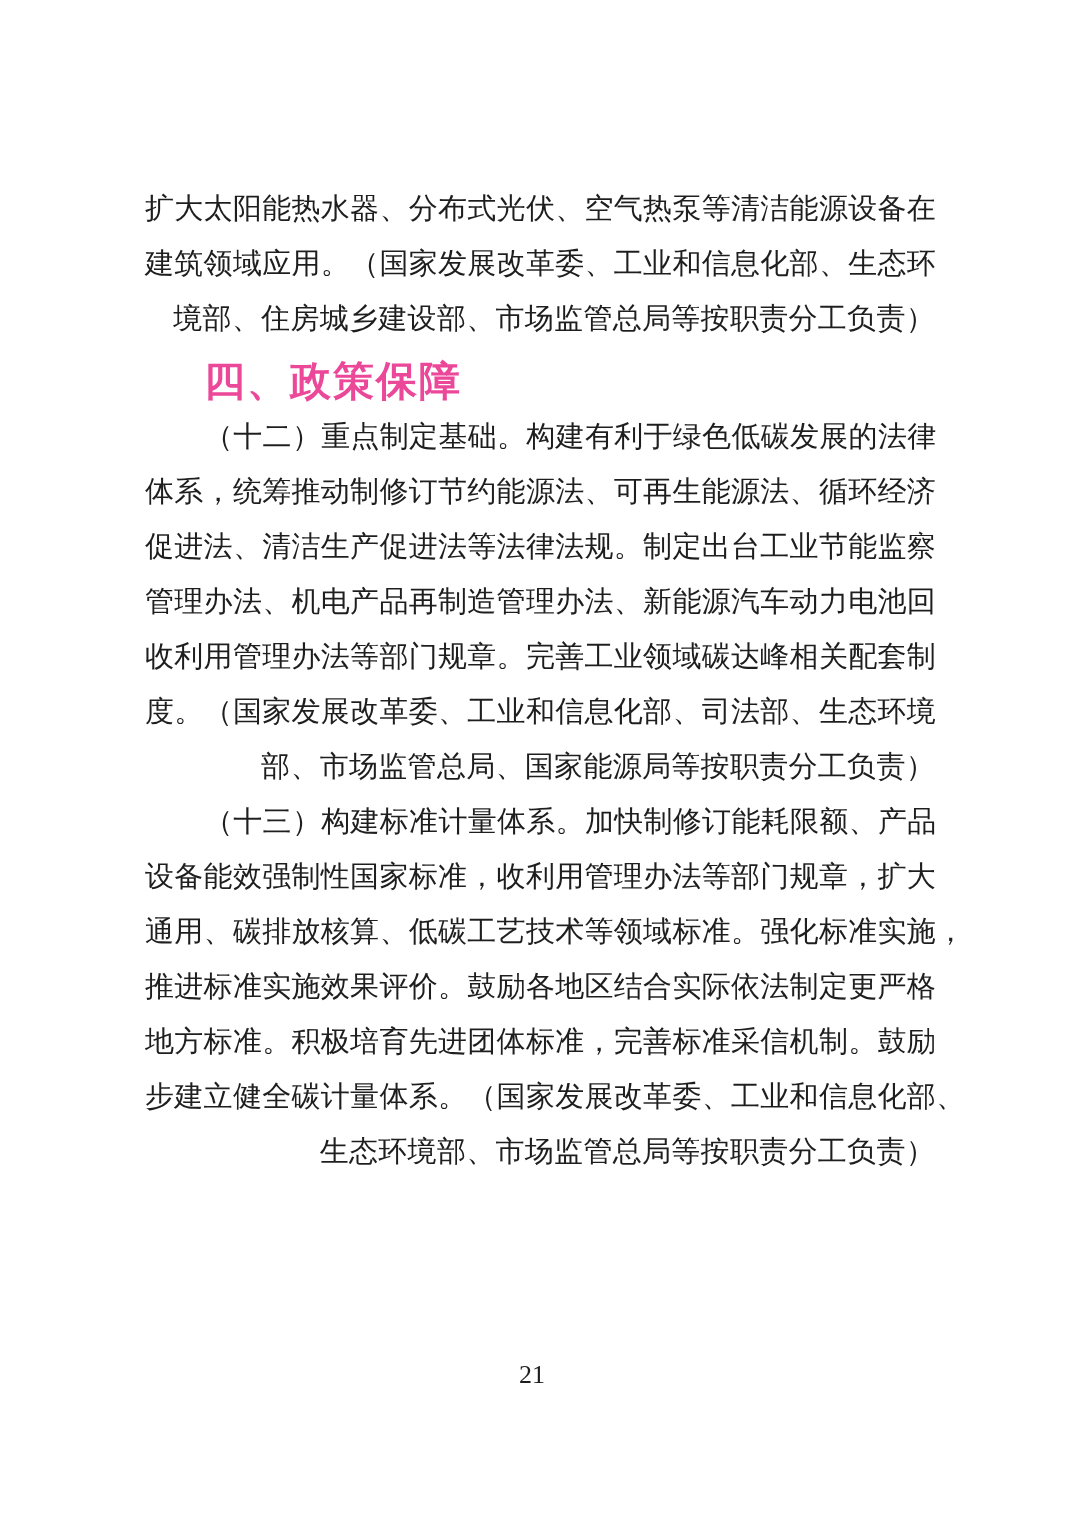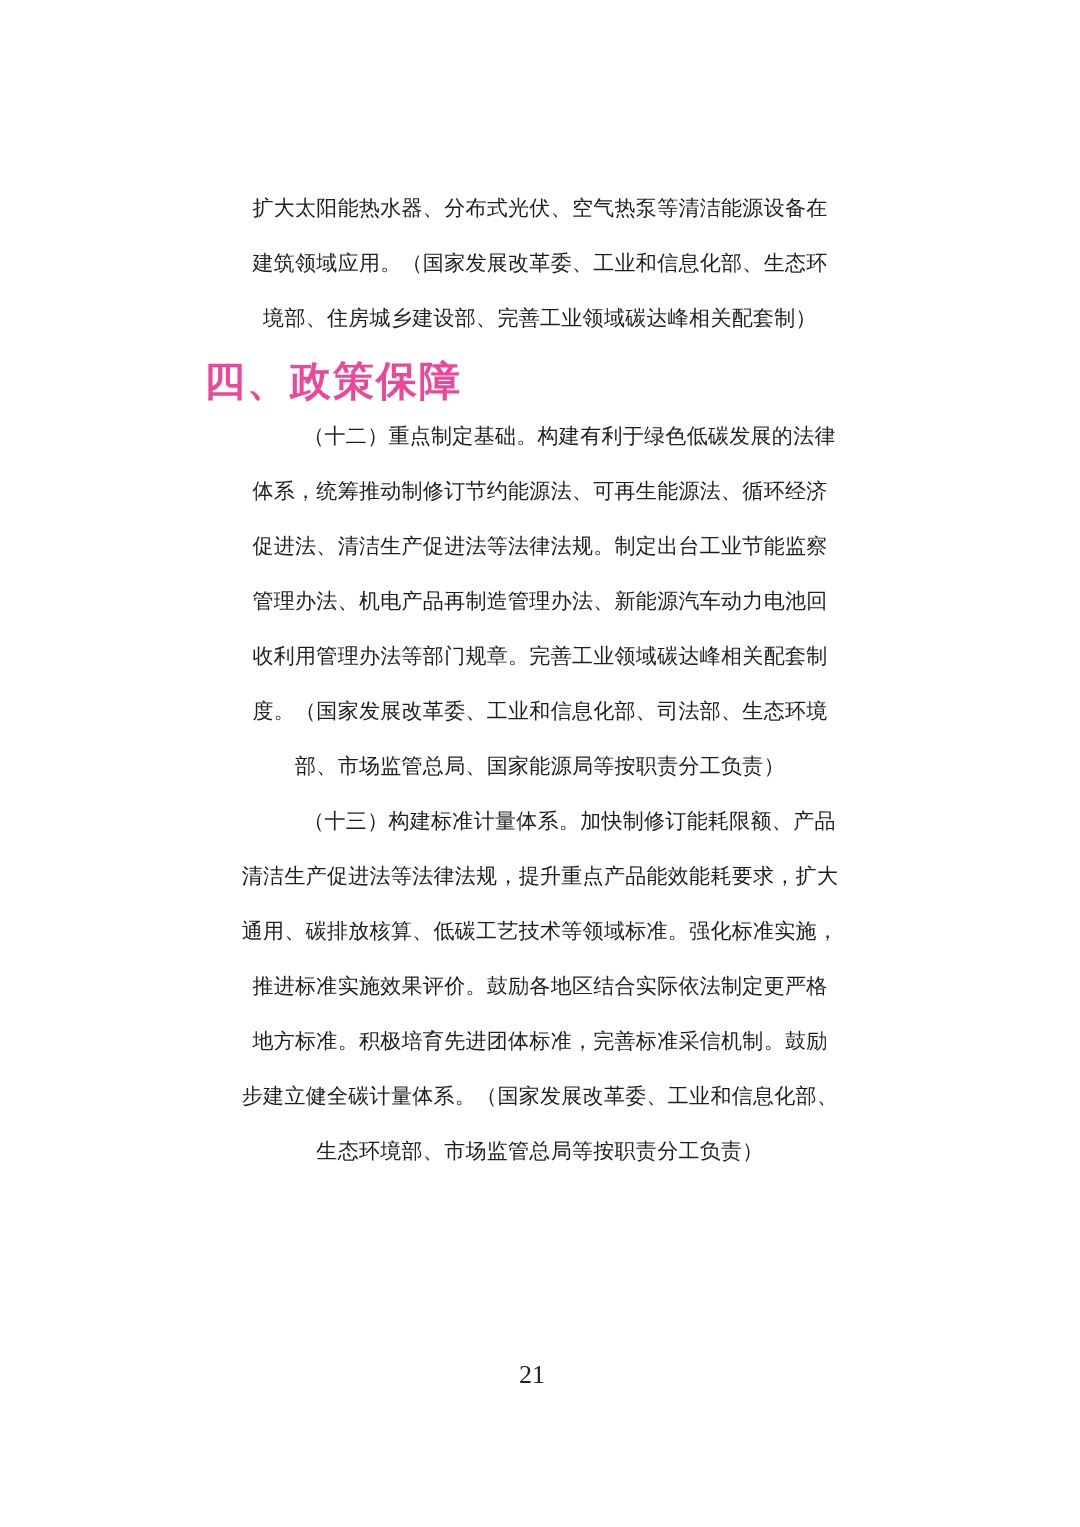--- a/index.html
+++ b/index.html
@@ -16,26 +16,26 @@
     font-family: "Liberation Serif", "DejaVu Serif", serif;
     color: #1e1e1e;
   }
   .text-block {
     position: absolute;
     left: 145px;
     top: 181px;
     width: 790px;
   }
   .line {
-    font-size: 21px;
+    font-size: 29px;
     line-height: 55px;
     height: 55px;
     letter-spacing: 0.3px;
     white-space: nowrap;
-    text-align: center;
+    text-align: right;
   }
   .indent {
     text-indent: 59px;
   }
   .lead {
     
     font-family: "Liberation Serif", "DejaVu Serif", serif;
   }
   .heading {
     font-family: "Liberation Sans", "DejaVu Sans", sans-serif;
@@ -63,38 +63,38 @@
 </style>
 </head>
 <body>
 
 <div class="page">
   <div class="text-block">
 
     <div>
       <div class="line">扩大太阳能热水器、分布式光伏、空气热泵等清洁能源设备在</div>
       <div class="line">建筑领域应用。（国家发展改革委、工业和信息化部、生态环</div>
-      <div class="line">境部、住房城乡建设部、完善工业领域碳达峰相关配套制）</div>
+      <div class="line">境部、住房城乡建设部、市场监管总局等按职责分工负责）</div>
     </div>
 
     <div class="heading">四、政策保障</div>
 
     <div>
       <div class="line indent"><span class="lead">（十二）重点制定基础。</span><span>构建有利于绿色低碳发展的法律</span></div>
       <div class="line">体系，统筹推动制修订节约能源法、可再生能源法、循环经济</div>
       <div class="line">促进法、清洁生产促进法等法律法规。制定出台工业节能监察</div>
       <div class="line">管理办法、机电产品再制造管理办法、新能源汽车动力电池回</div>
       <div class="line">收利用管理办法等部门规章。完善工业领域碳达峰相关配套制</div>
       <div class="line">度。（国家发展改革委、工业和信息化部、司法部、生态环境</div>
       <div class="line">部、市场监管总局、国家能源局等按职责分工负责）</div>
     </div>
 
     <div>
       <div class="line indent"><span class="lead">（十三）构建标准计量体系。</span><span>加快制修订能耗限额、产品</span></div>
-      <div class="line">清洁生产促进法等法律法规，提升重点产品能效能耗要求，扩大</div>
+      <div class="line">设备能效强制性国家标准，收利用管理办法等部门规章，扩大</div>
       <div class="line">通用、碳排放核算、低碳工艺技术等领域标准。强化标准实施，</div>
       <div class="line">推进标准实施效果评价。鼓励各地区结合实际依法制定更严格</div>
       <div class="line">地方标准。积极培育先进团体标准，完善标准采信机制。鼓励</div>
       <div class="line">步建立健全碳计量体系。（国家发展改革委、工业和信息化部、</div>
       <div class="line">生态环境部、市场监管总局等按职责分工负责）</div>
     </div>
 
   </div>
 
   <div class="page-number">21</div>

